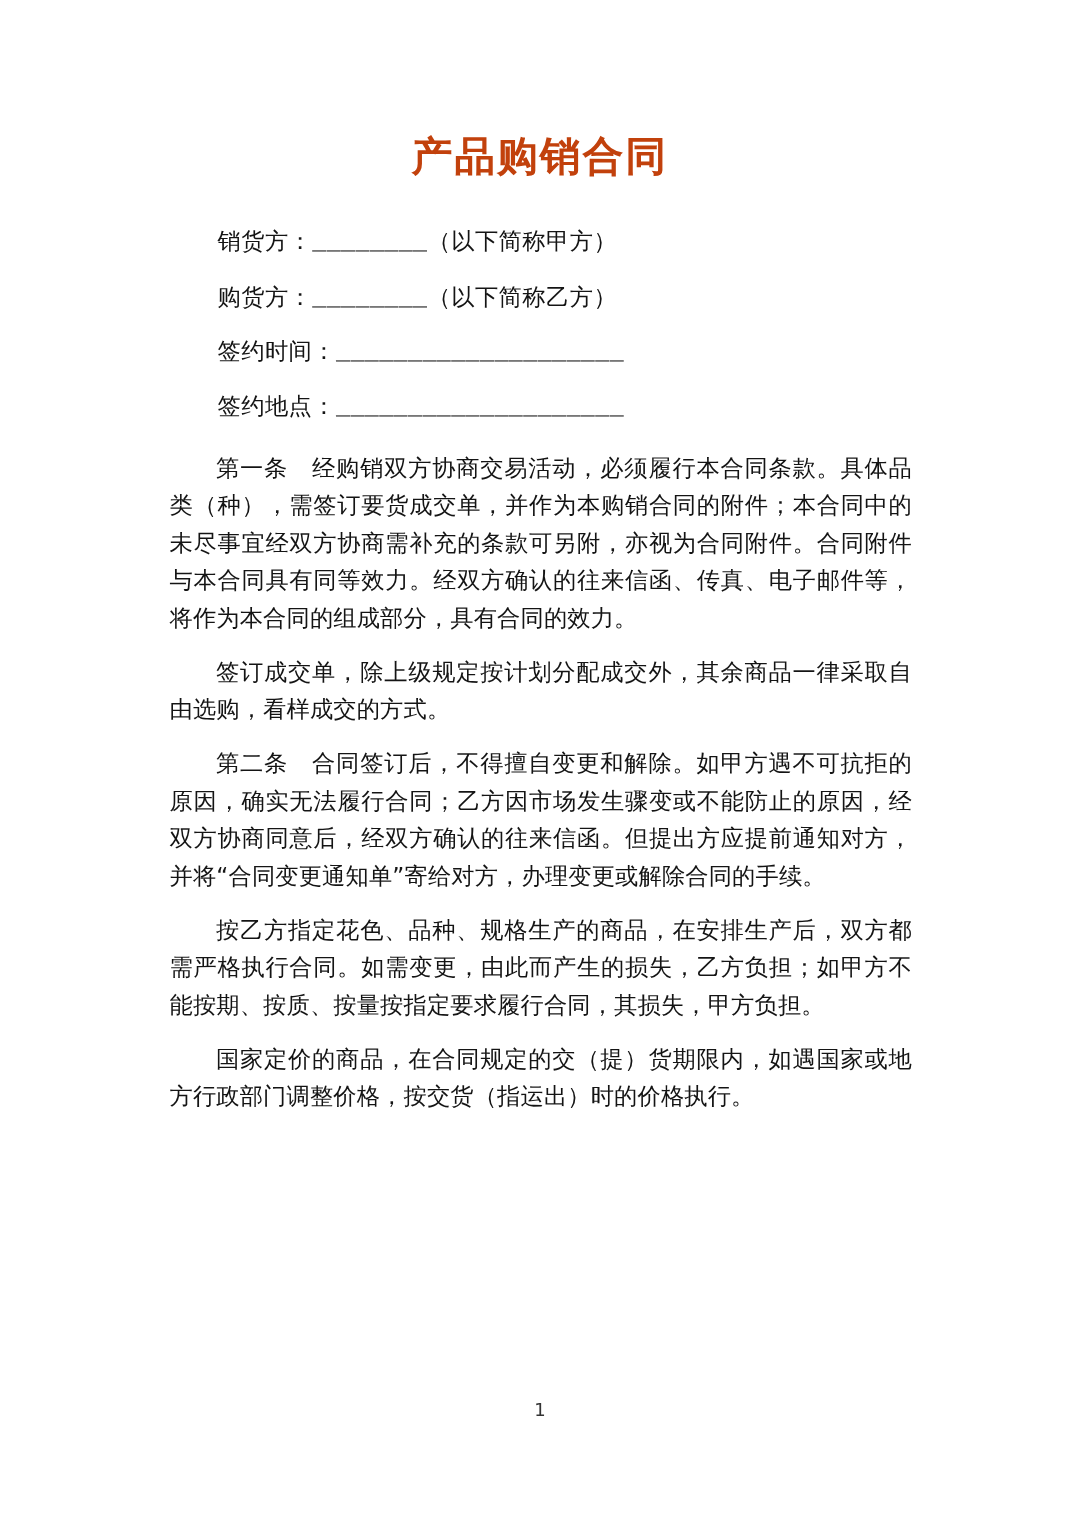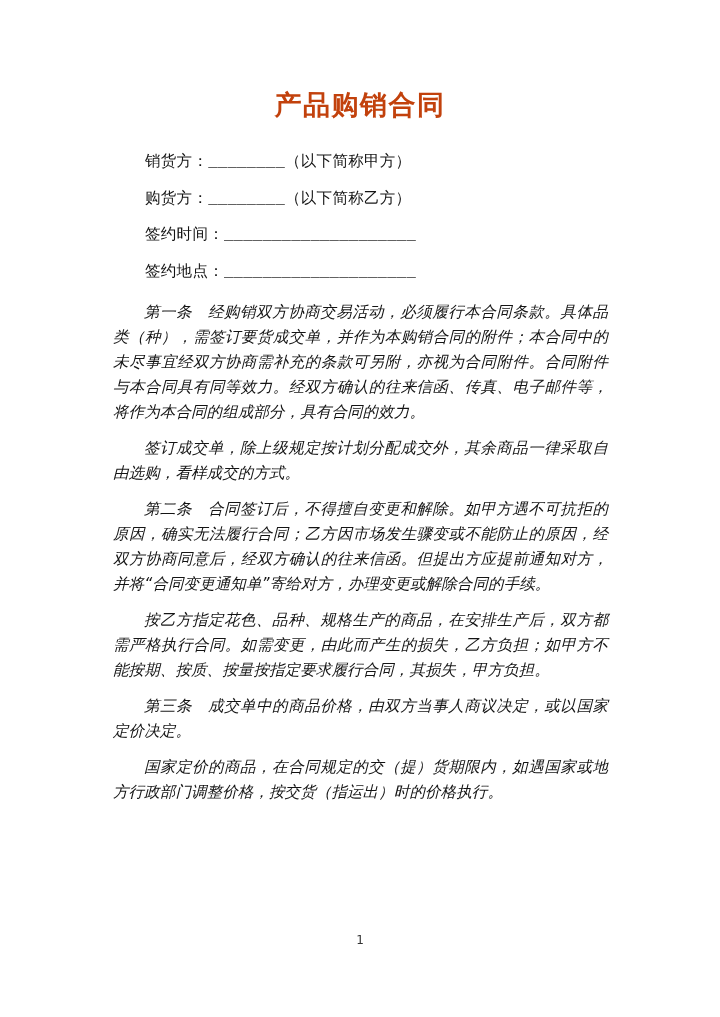--- a/index.html
+++ b/index.html
@@ -56,21 +56,20 @@
   }
   .para {
     font-size: 15.5px;
     color: #141414;
     line-height: 25px;
     text-align: justify;
     text-justify: inter-ideograph;
     text-indent: 31px;
     margin: 0 0 11px 0;
     letter-spacing: 0.1px;
-    font-style: italic;
   }
   .page-number {
     position: absolute;
     top: 932px;
     left: 0;
     width: 720px;
     text-align: center;
     font-size: 12px;
     color: #333333;
     line-height: 16px;
@@ -88,19 +87,18 @@
     <div class="field-line">购货方：________（以下简称乙方）</div>
     <div class="field-line">签约时间：____________________</div>
     <div class="field-line">签约地点：____________________</div>
   </div>
 
   <div class="body-text">
     <p class="para">第一条　经购销双方协商交易活动，必须履行本合同条款。具体品类（种），需签订要货成交单，并作为本购销合同的附件；本合同中的未尽事宜经双方协商需补充的条款可另附，亦视为合同附件。合同附件与本合同具有同等效力。经双方确认的往来信函、传真、电子邮件等，将作为本合同的组成部分，具有合同的效力。</p>
     <p class="para">签订成交单，除上级规定按计划分配成交外，其余商品一律采取自由选购，看样成交的方式。</p>
     <p class="para">第二条　合同签订后，不得擅自变更和解除。如甲方遇不可抗拒的原因，确实无法履行合同；乙方因市场发生骤变或不能防止的原因，经双方协商同意后，经双方确认的往来信函。但提出方应提前通知对方，并将“合同变更通知单”寄给对方，办理变更或解除合同的手续。</p>
     <p class="para">按乙方指定花色、品种、规格生产的商品，在安排生产后，双方都需严格执行合同。如需变更，由此而产生的损失，乙方负担；如甲方不能按期、按质、按量按指定要求履行合同，其损失，甲方负担。</p>
-    <p class="para">第三条　成交单中的商品价格，由双方当事人商议决定，或以国家定价决定。</p>
     <p class="para">国家定价的商品，在合同规定的交（提）货期限内，如遇国家或地方行政部门调整价格，按交货（指运出）时的价格执行。</p>
   </div>
 
   <div class="page-number">1</div>
 
 </div>
 
 </body></html>

